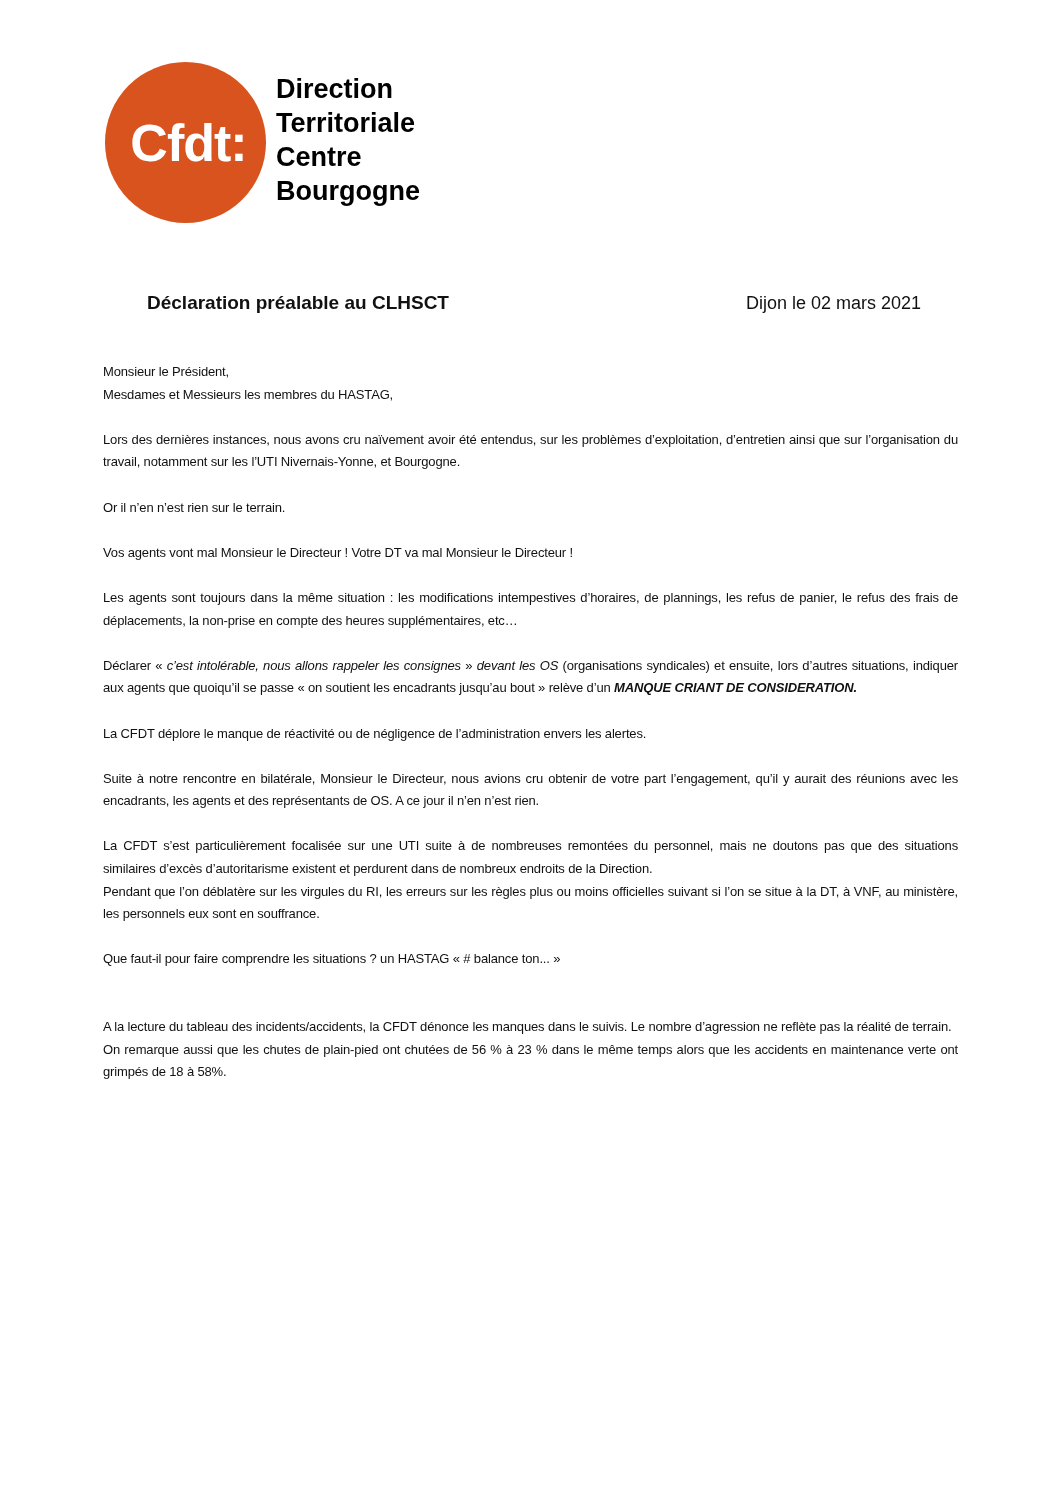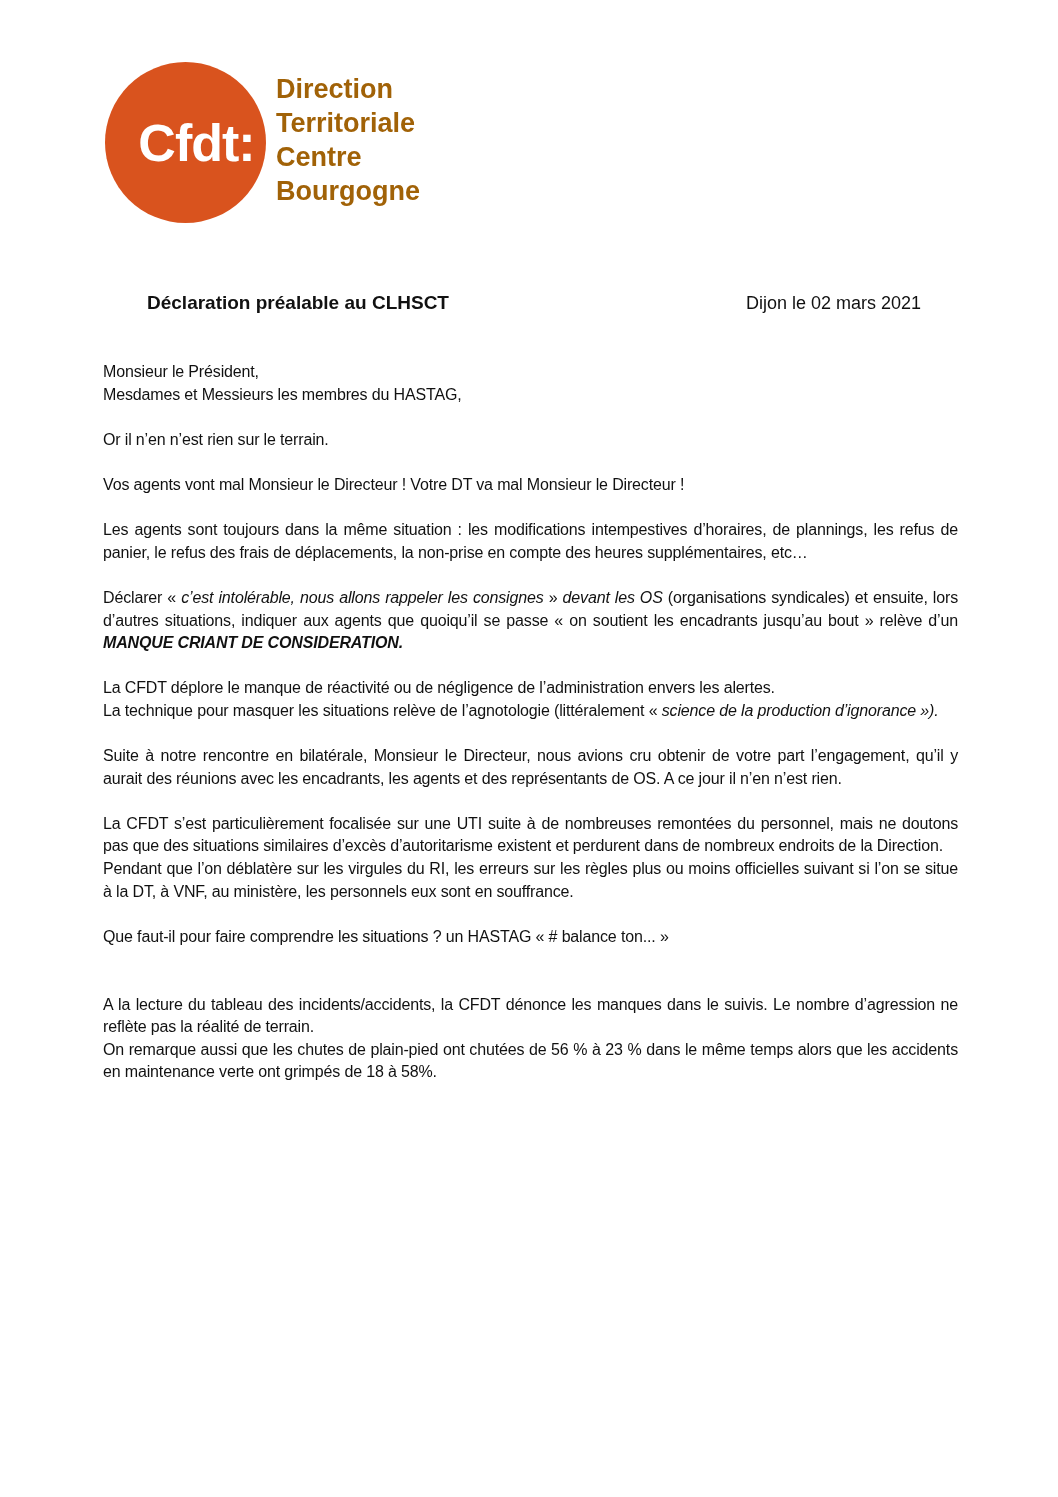--- a/index.html
+++ b/index.html
@@ -27,39 +27,39 @@
     position: absolute;
     left: 105px;
     top: 62px;
     width: 161px;
     height: 161px;
     border-radius: 50%;
     background: #D9531E;
   }
   .logo-mark {
     position: absolute;
-    left: 8px; top: 0;
+    left: 0; top: 0;
     width: 161px; height: 161px;
     display: flex;
     align-items: center;
     justify-content: center;
     color: #ffffff;
     font-weight: bold;
     font-family: "Liberation Sans", sans-serif;
     font-size: 52px;
     letter-spacing: -1px;
     line-height: 1;
     padding-left: 6px;
     box-sizing: border-box;
   }
   .org-block {
     position: absolute;
     left: 276px;
     top: 72px;
-    color: #a16207;
+    color: #000000;
     font-weight: bold;
     font-size: 27px;
     line-height: 34px;
   }
   .org-block div { white-space: nowrap; }
 
   
   .title-row {
     position: absolute;
     left: 103px;
@@ -84,21 +84,21 @@
     white-space: nowrap;
     margin-left: 29px;
   }
 
   
   .body-text {
     position: absolute;
     left: 103px;
     top: 361px;
     width: 855px;
-    font-size: 16px;
+    font-size: 13px;
     line-height: 22.6px;
     text-align: justify;
     letter-spacing: -0.15px;
   }
   .body-text p {
     margin: 0 0 22.6px 0;
   }
   .body-text p.tight { margin-bottom: 0; }
   .body-text p.gap2 { margin-bottom: 45.2px; }
   .body-text .line { display: block; }
@@ -126,32 +126,32 @@
     <div class="doc-date">Dijon le 02 mars 2021</div>
   </div>
 
   <div class="body-text">
 
     <p class="left">
       <span class="line">Monsieur le Président,</span>
       <span class="line">Mesdames et Messieurs les membres du HASTAG,</span>
     </p>
 
+    <p>Lors des dernières instances, nous avons cru naïvement avoir été entendus, sur les problèmes d’exploitation, d’entretien ainsi que sur l’organisation du travail, notamment sur les l’UTI Nivernais-Yonne, et Bourgogne.</p>
 
     <p>Or il n’en n’est rien sur le terrain.</p>
 
     <p>Vos agents vont mal Monsieur le Directeur ! Votre DT va mal Monsieur le Directeur !</p>
 
     <p>Les agents sont toujours dans la même situation :  les modifications intempestives d’horaires, de plannings, les refus de panier, le refus des frais de déplacements, la non-prise en compte des heures supplémentaires, etc…</p>
 
     <p><span>Déclarer « </span><em>c’est intolérable, nous allons rappeler les consignes</em><span> » </span><em>devant les OS</em><span> (organisations syndicales) et ensuite, lors d’autres situations, indiquer aux agents que quoiqu’il se passe « on soutient les encadrants jusqu’au bout » relève d’un </span><span class="strong-em">MANQUE CRIANT DE CONSIDERATION.</span></p>
 
     <p>
       <span class="line">La CFDT déplore le manque de réactivité ou de négligence de l’administration envers les alertes.</span>
-      <span class="line"><span>La technique pour masquer les situations relève de l’agnotologie (littéralement « </span><em>science de la production d’ignorance</em><em> »).</em></span>
     </p>
 
     <p>Suite à notre rencontre en bilatérale, Monsieur le Directeur, nous avions cru obtenir de votre part l’engagement, qu’il y aurait des réunions avec les encadrants, les agents et des représentants de OS. A ce jour il n’en n’est rien.</p>
 
     <p>
       <span class="line">La CFDT s’est particulièrement focalisée sur une UTI suite à de nombreuses remontées du personnel, mais ne doutons pas que des situations similaires d’excès d’autoritarisme existent et perdurent dans de nombreux endroits de la Direction.</span>
       <span class="line">Pendant que l’on déblatère sur les virgules du RI, les erreurs sur les règles plus ou moins officielles suivant si l’on se situe à la DT, à VNF, au ministère, les personnels eux sont en souffrance.</span>
     </p>
 
     <p class="gap2">

